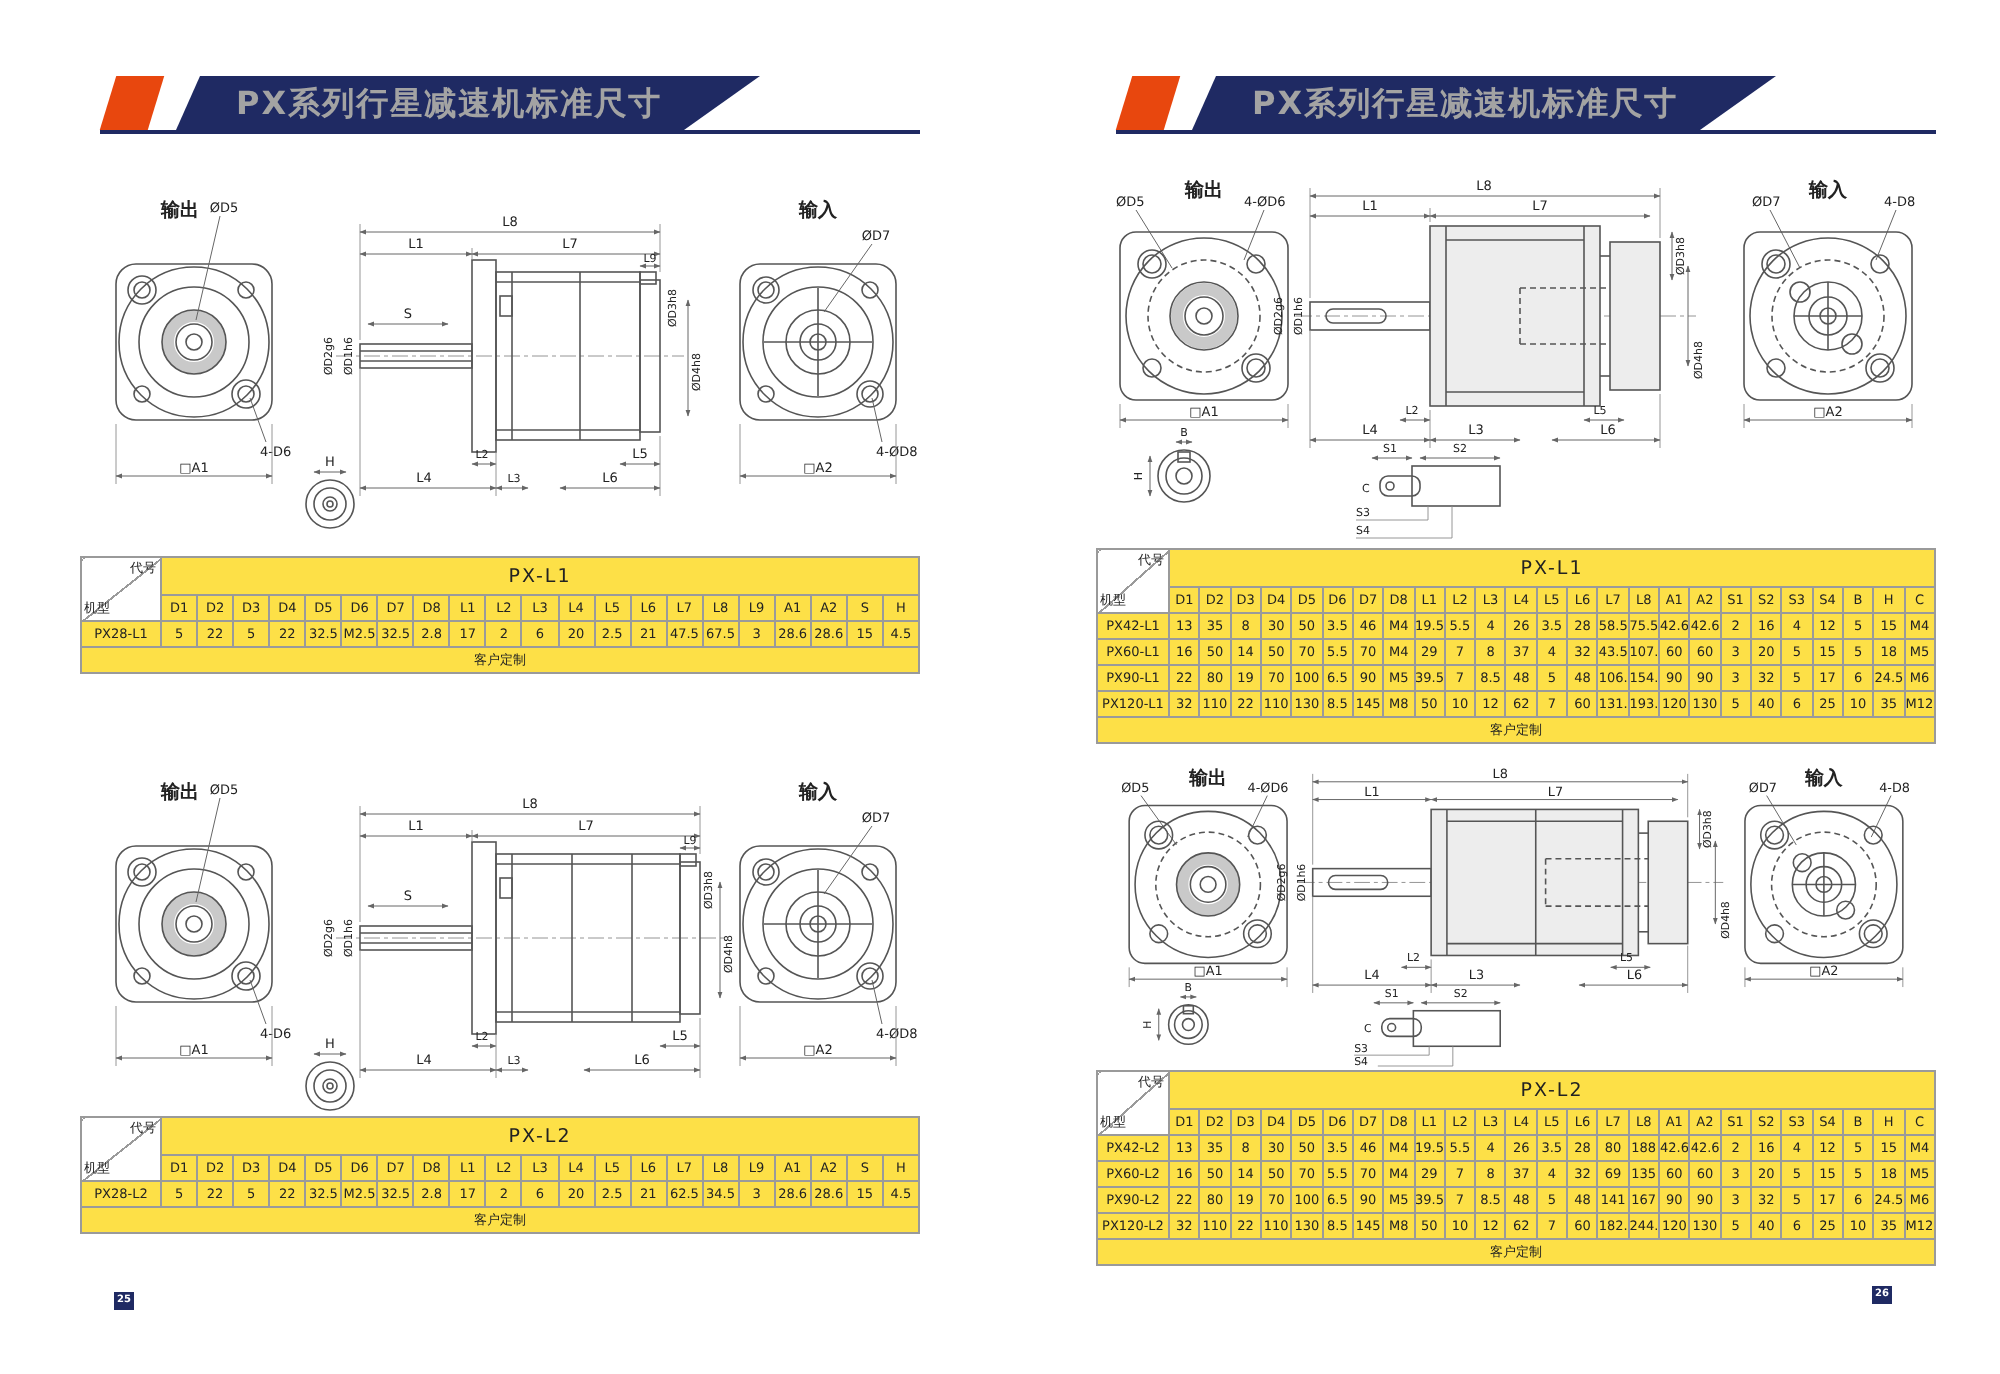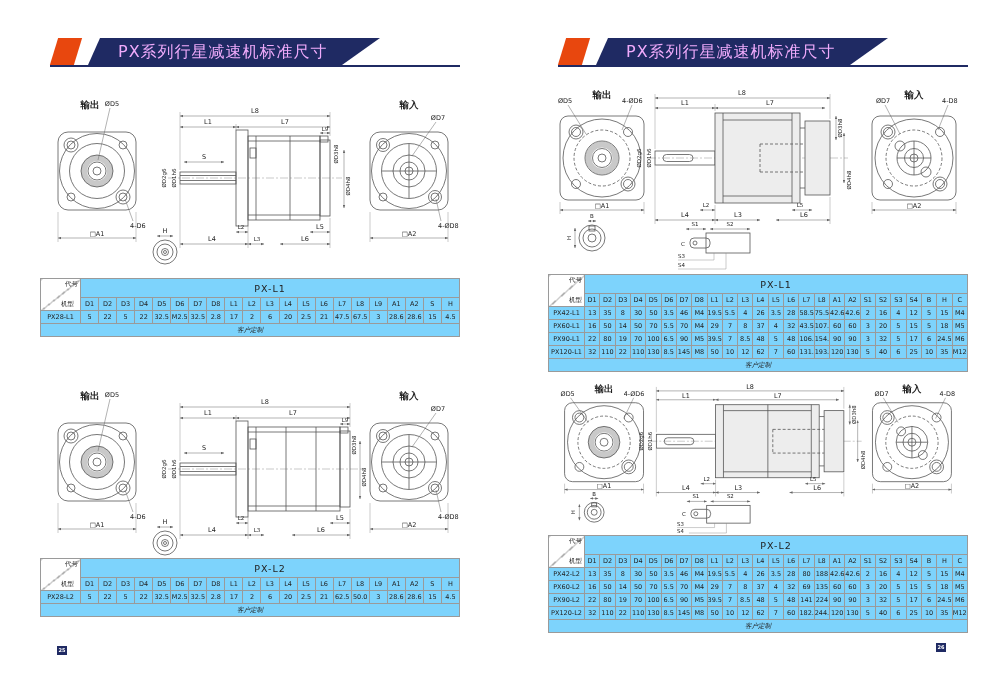--- a/index.html
+++ b/index.html
@@ -7,32 +7,32 @@
         font-family:"DejaVu Sans","Liberation Sans",sans-serif;color:#333;overflow:hidden;}
   .col{position:absolute;top:38px;width:420px;height:630px;}
   #col-left{left:40px;} #col-right{left:548px;}
 
   
   .banner{position:absolute;left:0;top:0;width:420px;height:30px;}
   .banner .rule{position:absolute;left:10px;right:0;bottom:1px;height:2px;background:#1f2a63;}
   .banner .orange{position:absolute;left:14px;top:0;width:24px;height:27px;background:#e8470e;transform:skewX(-17deg);}
   .banner .navy{position:absolute;left:48px;top:0;width:292px;height:27px;background:#1f2a63;
      clip-path:polygon(12px 0,100% 0,calc(100% - 38px) 100%,0 100%);}
-  .banner .navy span{display:block;padding-left:30px;line-height:27px;color:#f0abfc;font-size:16px;font-weight:normal;letter-spacing:1px;white-space:nowrap;}
+  .banner .navy span{display:block;padding-left:30px;line-height:27px;color:#a3a3a3;font-size:16px;font-weight:bold;letter-spacing:1px;white-space:nowrap;}
 
   
-  table.dim-table{position:absolute;left:0;border-collapse:collapse;table-layout:fixed;width:420px;background:#7dd3fc;}
+  table.dim-table{position:absolute;left:0;border-collapse:collapse;table-layout:fixed;width:420px;background:#fde047;}
   table.dim-table td,table.dim-table th{border:1px solid #9a9a9a;font-size:6.5px;font-weight:normal;
      text-align:center;vertical-align:middle;padding:0;height:12px;overflow:hidden;white-space:nowrap;color:#222;}
   table.dim-table .ttl{font-size:9.5px;height:18px;letter-spacing:1px;margin-top:36px;}
   table.dim-table .diag{position:relative;background:
      linear-gradient(to bottom right,#fff calc(50% - 0.5px),#9a9a9a calc(50% - 0.5px),#9a9a9a calc(50% + 0.5px),#fff calc(50% + 0.5px));}
   table.dim-table .diag .ct{position:absolute;top:1px;right:2px;font-size:6.5px;}
-  table.dim-table .diag .cb{position:absolute;bottom:1px;left:20px;font-size:6.5px;}
-  table.dim-table .ftr{height:12px;font-style:italic;}
+  table.dim-table .diag .cb{position:absolute;bottom:1px;left:1px;font-size:6.5px;}
+  table.dim-table .ftr{height:12px;}
   .tall td,.tall th{height:13px;}
 
   
   svg.draw{position:absolute;left:0;overflow:visible;}
   svg.draw line,svg.draw rect,svg.draw circle,svg.draw path,svg.draw polyline{stroke:#555;fill:none;stroke-width:.8;}
   svg.draw text{fill:#222;stroke:none;font-size:6.5px;font-family:"DejaVu Sans","Liberation Sans",sans-serif;}
   svg.draw text.t{text-anchor:middle;}
   svg.draw text.b{font-size:9.5px;font-weight:bold;text-anchor:middle;}
   svg.draw text.s{font-size:5.5px;}
   svg.draw .dim{stroke:#666;stroke-width:.5;marker-start:url(#ar);marker-end:url(#ar);}
@@ -427,21 +427,21 @@
             <td>M2.5</td>
             <td>32.5</td>
             <td>2.8</td>
             <td>17</td>
             <td>2</td>
             <td>6</td>
             <td>20</td>
             <td>2.5</td>
             <td>21</td>
             <td>62.5</td>
-            <td>50.0</td>
+            <td>34.5</td>
             <td>3</td>
             <td>28.6</td>
             <td>28.6</td>
             <td>15</td>
             <td>4.5</td>
           </tr>
           <tr>
             <td class="ftr" colspan="22">客户定制</td>
           </tr>
         </tbody>
@@ -1003,21 +1003,21 @@
             <td>6.5</td>
             <td>90</td>
             <td>M5</td>
             <td>39.5</td>
             <td>7</td>
             <td>8.5</td>
             <td>48</td>
             <td>5</td>
             <td>48</td>
             <td>141</td>
-            <td>224</td>
+            <td>167</td>
             <td>90</td>
             <td>90</td>
             <td>3</td>
             <td>32</td>
             <td>5</td>
             <td>17</td>
             <td>6</td>
             <td>24.5</td>
             <td>M6</td>
           </tr>

